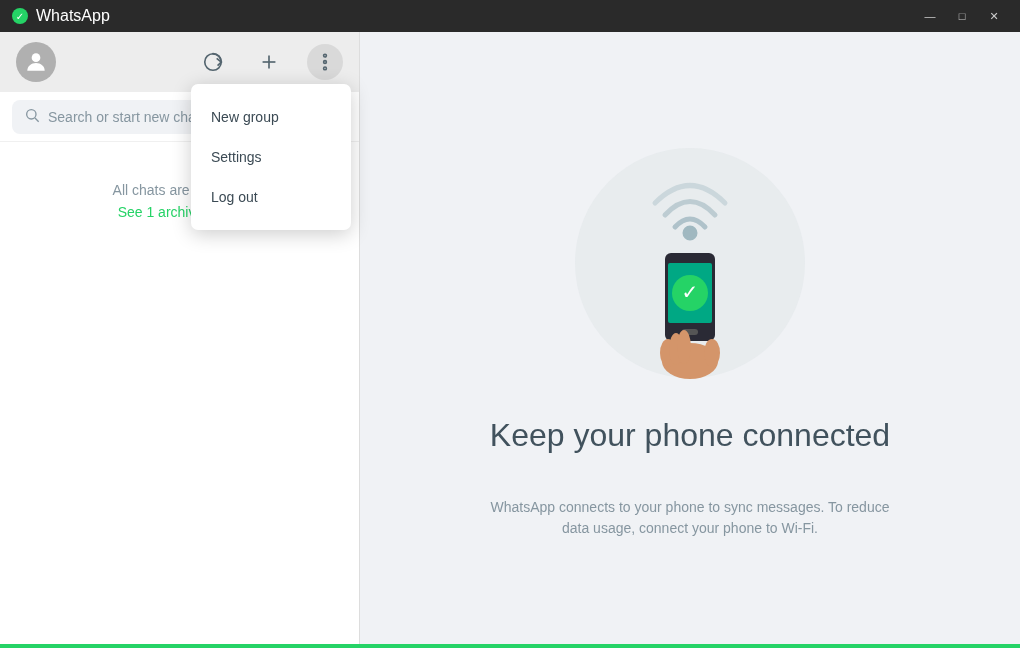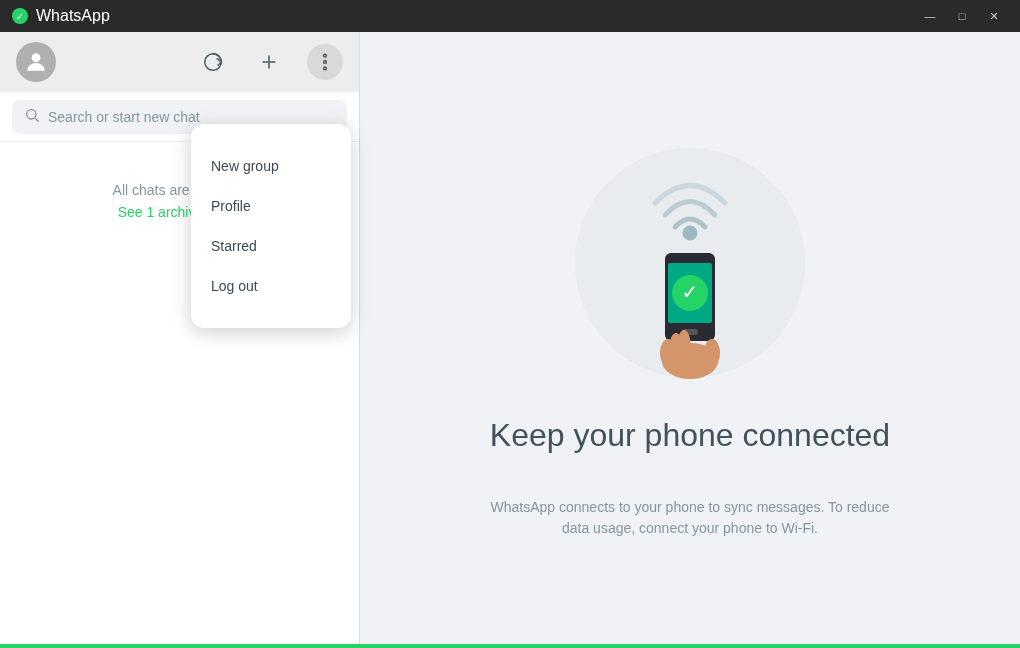--- a/index.html
+++ b/index.html
@@ -159,26 +159,25 @@
       cursor: pointer;
       margin-top: 6px;
     }
 
     
     .dropdown-menu {
       position: absolute;
       top: 52px;
       right: 8px;
       background: #fff;
-      border-radius: 13px;
+      border-radius: 7px;
       box-shadow: 0 4px 20px rgba(0,0,0,0.2);
       z-index: 100;
       width: 160px;
-      padding: 22px 0;
-      margin-top: 40px;
+      padding: 13px 0;
     }
     .dropdown-item {
       padding: 12px 20px;
       font-size: 14px;
       color: #3b4a54;
       cursor: pointer;
       white-space: nowrap;
     }
 
     
@@ -315,22 +314,21 @@
 
     <div class="chat-list">
       <div class="archived-notice">
         <span>All chats are archived</span>
         <span class="archived-link">See 1 archived chat</span>
       </div>
     </div>
 
     <div class="dropdown-menu">
       <div class="dropdown-item">New group</div>
-      <div class="dropdown-item">Profile</div>
-      <div class="dropdown-item">Starred</div>
+      <div class="dropdown-item">Settings</div>
       <div class="dropdown-item">Log out</div>
     </div>
 
   </div>
 
   <div class="right-panel">
 
     <div class="illustration">
       <svg viewBox="0 0 260 260" width="260" height="260">
 

